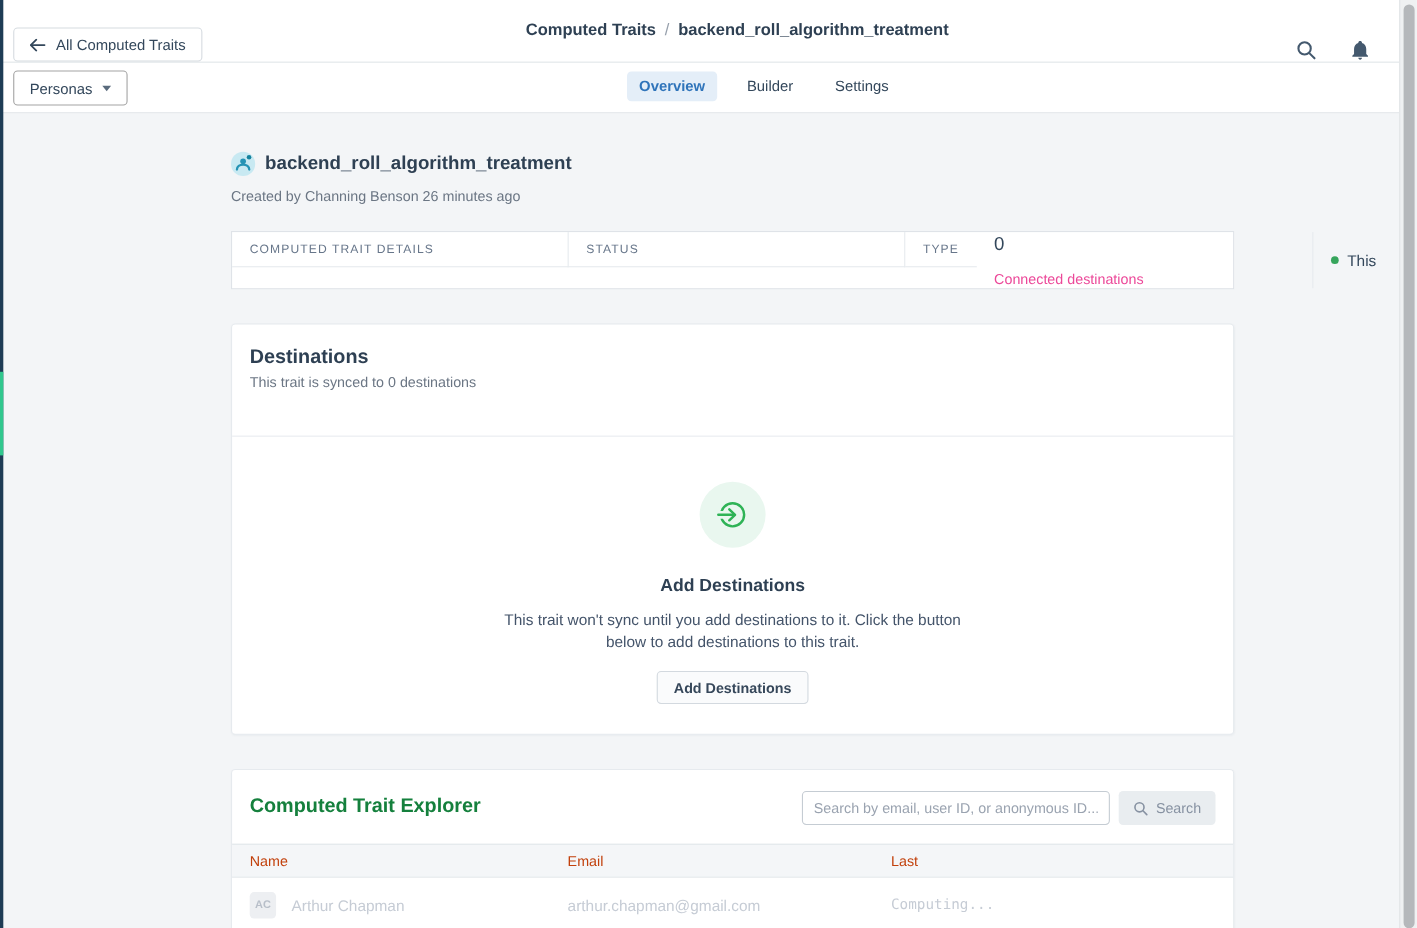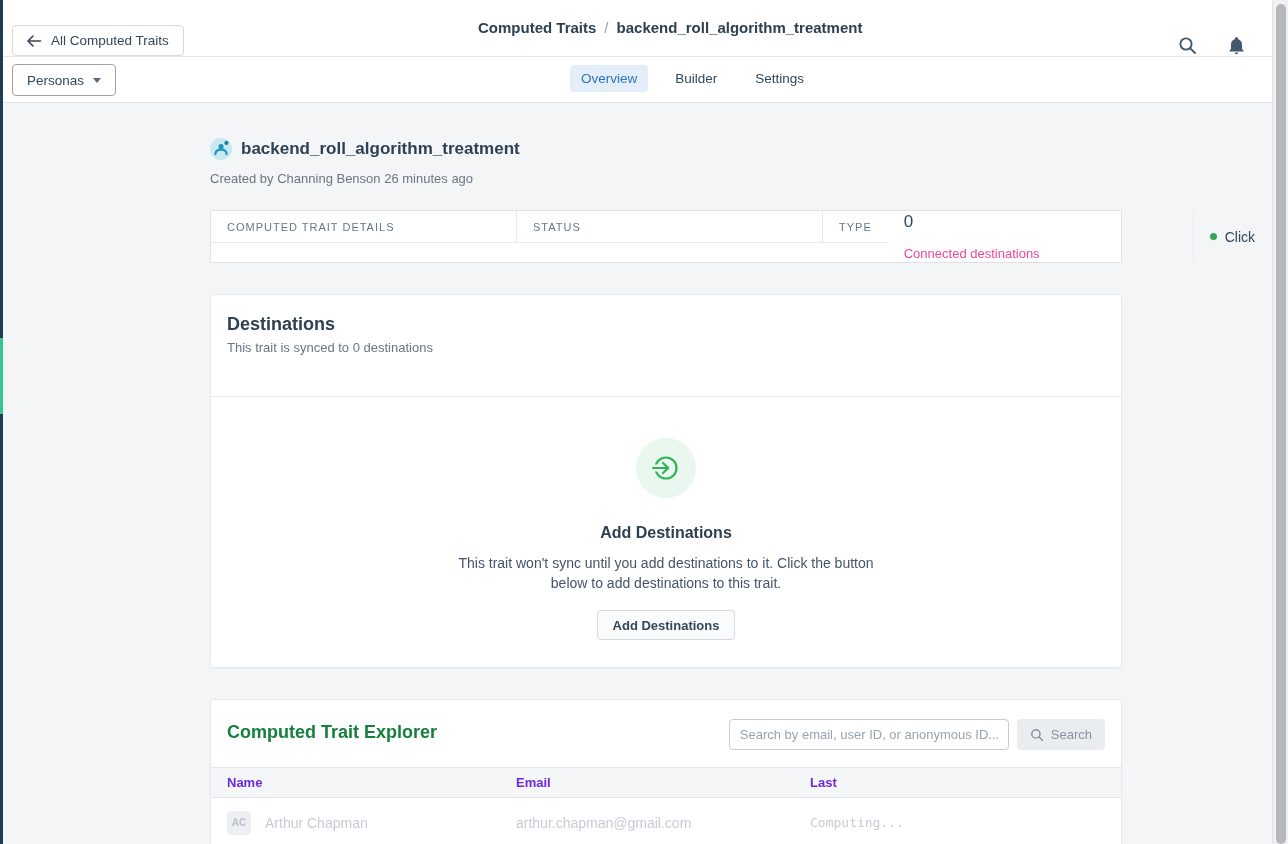--- a/index.html
+++ b/index.html
@@ -22,21 +22,21 @@
   .breadcrumb .sep { color:#97a0ac; font-weight:400; }
   .topbar-icons { margin-left:auto; display:flex; align-items:center; gap:30px; }
   .icon-btn { background:none; border:none; cursor:pointer; display:flex; align-items:center; }
 
   
   .tabsbar { position:absolute; left:0; top:57px; right:16px; height:46px; background:#ffffff; border-bottom:1px solid #e1e5e9; z-index:9; }
   .workspace-btn { position:absolute; left:12px; top:7px; height:32px; padding:0 14px; display:flex; align-items:center; gap:9px; background:#fff; border:1px solid #a3a3a3; border-radius:4px; font-size:13.5px; color:#33475b; cursor:pointer; }
   .caret-down { width:0; height:0; border-left:4px solid transparent; border-right:4px solid transparent; border-top:5px solid #5a6b7d; }
   .tabs { position:absolute; left:570px; top:8px; display:flex; align-items:center; gap:16px; }
   .tab { font-size:13.5px; color:#33475b; padding:6px 11px; border-radius:4px; cursor:pointer; }
-  .tab.active { color:#2f74ba; background:#e4eef8; font-weight:400; }
+  .tab.active { color:#2f74ba; background:#e4eef8; font-weight:700; }
 
   
   .content { position:absolute; left:210px; top:103px; width:912px; }
 
   .trait-head { position:relative; padding-top:35px; }
   .trait-title-row { display:flex; align-items:center; gap:9px; }
   .trait-icon { width:22px; height:22px; border-radius:50%; background:#c8e9f2; position:relative; display:flex; align-items:center; justify-content:center; }
   .trait-icon svg { display:block; }
   .trait-name { font-size:17px; font-weight:600; color:#2e4053; }
   .trait-created { margin-top:11px; font-size:13px; color:#6b7684; }
@@ -70,21 +70,21 @@
 
   
   .explorer-card { margin-top:31px; border-radius:4px 4px 0 0; min-height:160px; border-bottom:none; }
   .explorer-header { position:relative; height:67px; }
   .explorer-title { position:absolute; left:16px; top:22px; font-size:18px; font-weight:700; color:#15803d; }
   .explorer-controls { position:absolute; right:16px; top:19px; display:flex; align-items:center; gap:8px; }
   .search-input { width:280px; height:31px; border:1px solid #c5ccd3; border-radius:4px; padding:0 10px; font-size:13px; color:#33475b; font-family:"Liberation Sans", sans-serif; outline:none; }
   .search-input::placeholder { color:#9aa3b0; }
   .search-btn { height:31px; padding:0 13px; display:flex; align-items:center; gap:7px; background:#e9edf0; border:none; border-radius:4px; font-size:13px; color:#8792a2; cursor:pointer; font-family:"Liberation Sans", sans-serif; }
 
-  .ex-table-head { display:flex; align-items:center; height:31px; background:#f4f6f8; border-top:1px solid #e2e6ea; border-bottom:1px solid #e2e6ea; font-size:13px; font-weight:700; color:#6d28d9; }
+  .ex-table-head { display:flex; align-items:center; height:31px; background:#f4f6f8; border-top:1px solid #e2e6ea; border-bottom:1px solid #e2e6ea; font-size:13px; font-weight:400; color:#c2410c; }
   .col-name { width:305px; padding-left:16px; }
   .col-email { width:294px; }
   .col-last { flex:1; }
   .ex-row { display:flex; align-items:center; height:50px; background:#fff; border-bottom:1px solid #e9ecef; }
   .ex-row .col-name { display:flex; align-items:center; gap:14px; }
   .avatar { width:24px; height:24px; border-radius:4px; background:#edeff2; color:#b8bfc9; font-size:10px; font-weight:600; display:flex; align-items:center; justify-content:center; }
   .muted-cell { color:#c6ccd5; font-size:14px; }
   .mono-cell { color:#c6ccd5; font-size:13px; font-family:"DejaVu Sans Mono","Liberation Mono", monospace; }
 </style>
 </head>
@@ -165,21 +165,21 @@
       <div class="details-cell dc3">TYPE</div>
     </div>
     <div class="details-row details-body">
       <div class="details-cell dc1">
         <div class="big-num">0</div>
         <div class="small-label">Connected destinations</div>
       </div>
       <div class="details-cell dc2">
         <div class="status-line">
           <span class="status-dot"></span>
-          <span>Click</span>
+          <span>This</span>
         </div>
       </div>
       <div class="details-cell dc3">
         <div class="type-val">Last</div>
       </div>
     </div>
   </div>
 
   <div class="card dest-card">
     <div class="card-header">

